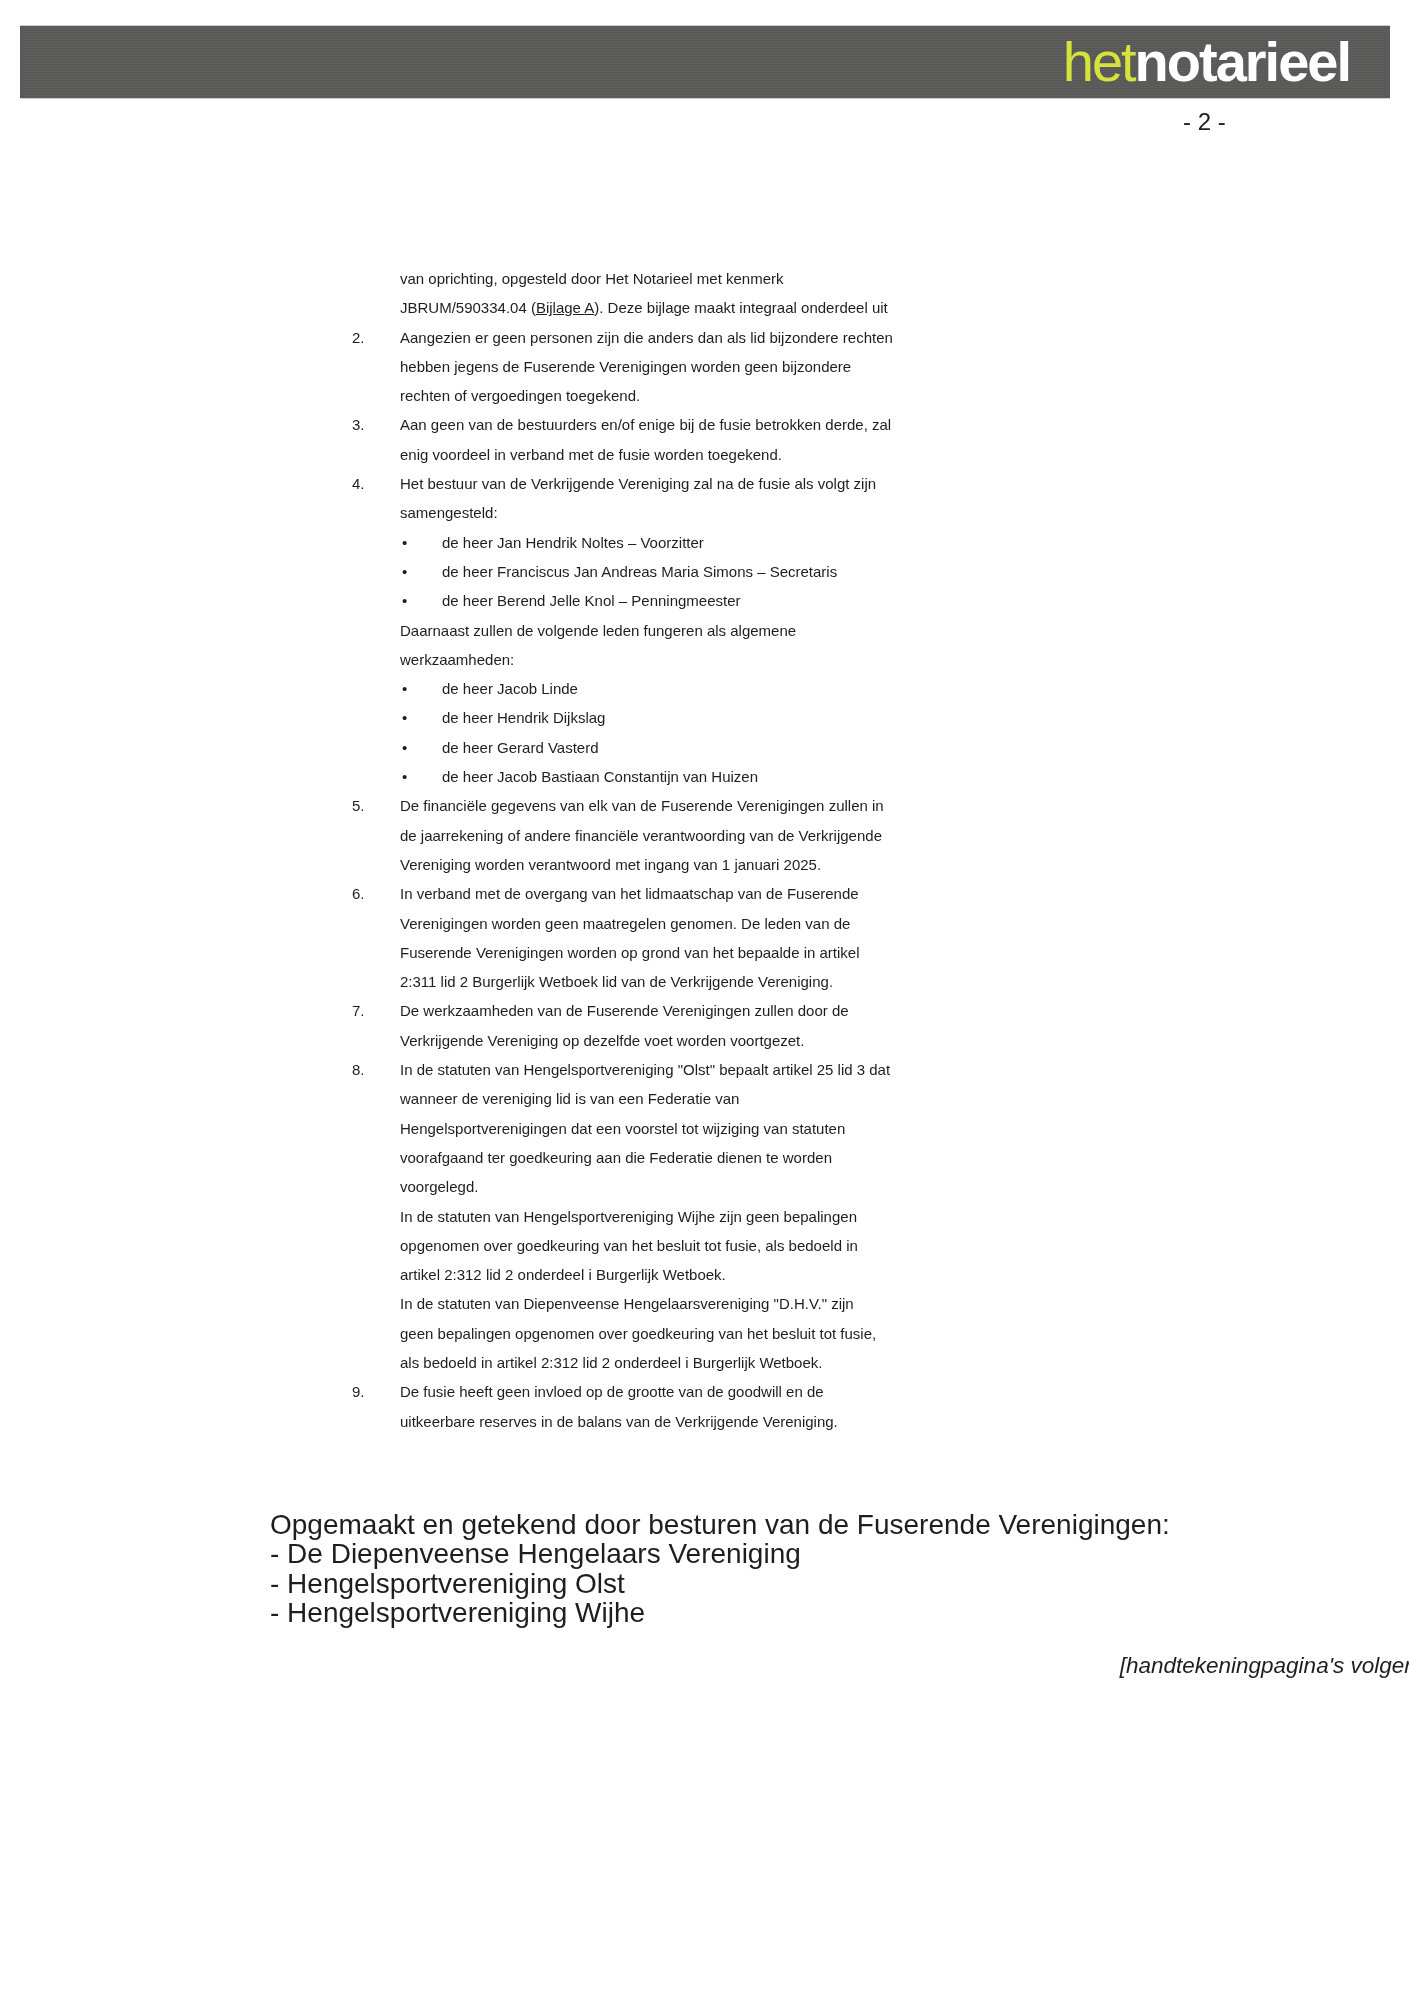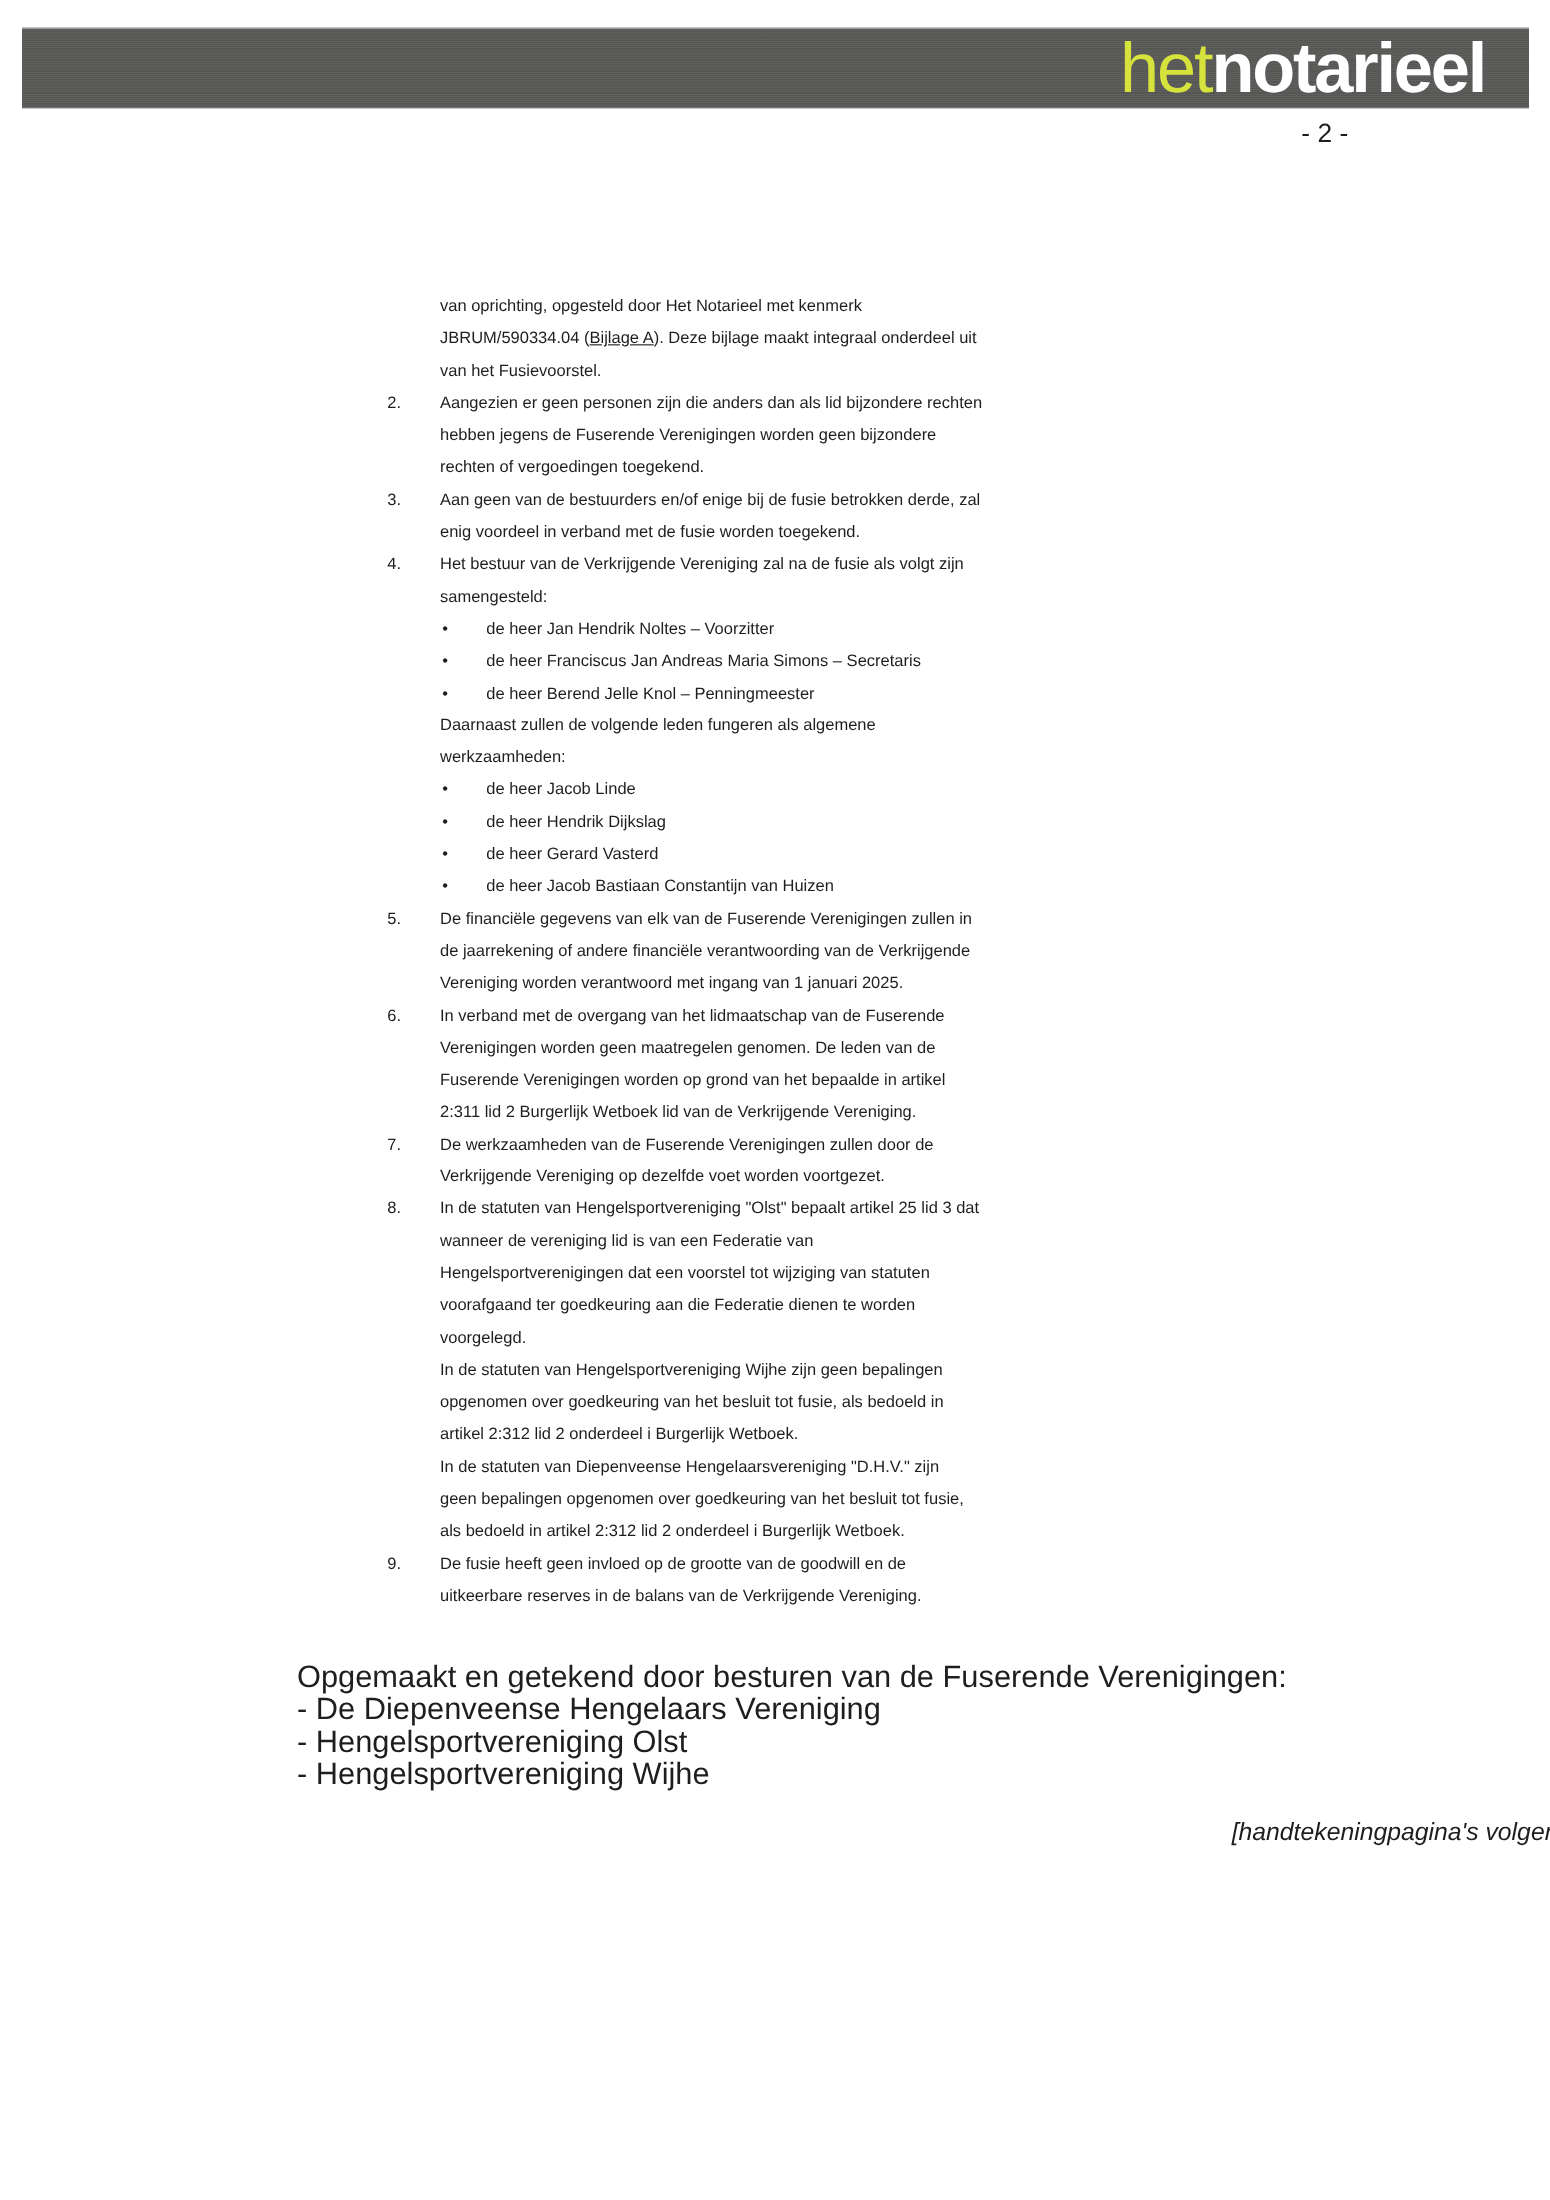--- a/index.html
+++ b/index.html
@@ -2,21 +2,21 @@
 <html><head>
 <meta charset="utf-8">
 <style>
   html, body { margin:0; padding:0; background:#ffffff; }
   body { width:1409px; height:2000px; position:relative; overflow:hidden;
          font-family:"Liberation Sans", sans-serif; color:#1e1e1e; }
   .banner { position:absolute; left:20px; top:25px; width:1370px; height:72px;
             background:#5a5a58;
             background-image:repeating-linear-gradient(0deg, rgba(255,255,255,0.03) 0 1px, rgba(0,0,0,0.04) 1px 2px);
             border-top:1px solid #cfcfcf; border-bottom:1px solid #cfcfcf; }
-  .logo { position:absolute; right:40px; top:10px; font-size:64px; letter-spacing:-2px;
+  .logo { position:absolute; right:40px; top:10px; font-size:56px; letter-spacing:-2px;
           font-family:"Liberation Sans", sans-serif; line-height:52px; }
   .logo .het { color:#d7e33d; font-weight:normal; }
   .logo .nota { color:#ffffff; font-weight:bold; }
   .pagenum { position:absolute; left:1183px; top:108px; font-size:24px; color:#1e1e1e; }
   .content { position:absolute; left:270px; top:264px; width:980px; font-size:15px; line-height:29.3px; }
   .row { position:relative; padding-left:130px; white-space:nowrap; }
   .num { position:absolute; left:82px; top:0; }
   .sub { position:relative; padding-left:172px; white-space:nowrap; }
   .sub .bullet { position:absolute; left:132px; top:0; }
   .para { padding-left:130px; white-space:nowrap; }
@@ -30,21 +30,20 @@
 
 <div class="banner">
   <div class="logo"><span class="het">het</span><span class="nota">notarieel</span></div>
 </div>
 <div class="pagenum">- 2 -</div>
 
 <div class="content">
   <div class="para">
     <div>van oprichting, opgesteld door Het Notarieel met kenmerk</div>
     <div><span>JBRUM/590334.04 (</span><span class="u">Bijlage A</span><span>). Deze bijlage maakt integraal onderdeel uit</span></div>
-    <div>van het Fusievoorstel.</div>
   </div>
   <div id="items">
       <div>
         <div class="row"><span class="num">2.</span><span>Aangezien er geen personen zijn die anders dan als lid bijzondere rechten</span></div>
         <div class="row"><span>hebben jegens de Fuserende Verenigingen worden geen bijzondere</span></div>
         <div class="row"><span>rechten of vergoedingen toegekend.</span></div>
       </div>
       <div>
         <div class="row"><span class="num">3.</span><span>Aan geen van de bestuurders en/of enige bij de fusie betrokken derde, zal</span></div>
         <div class="row"><span>enig voordeel in verband met de fusie worden toegekend.</span></div>

